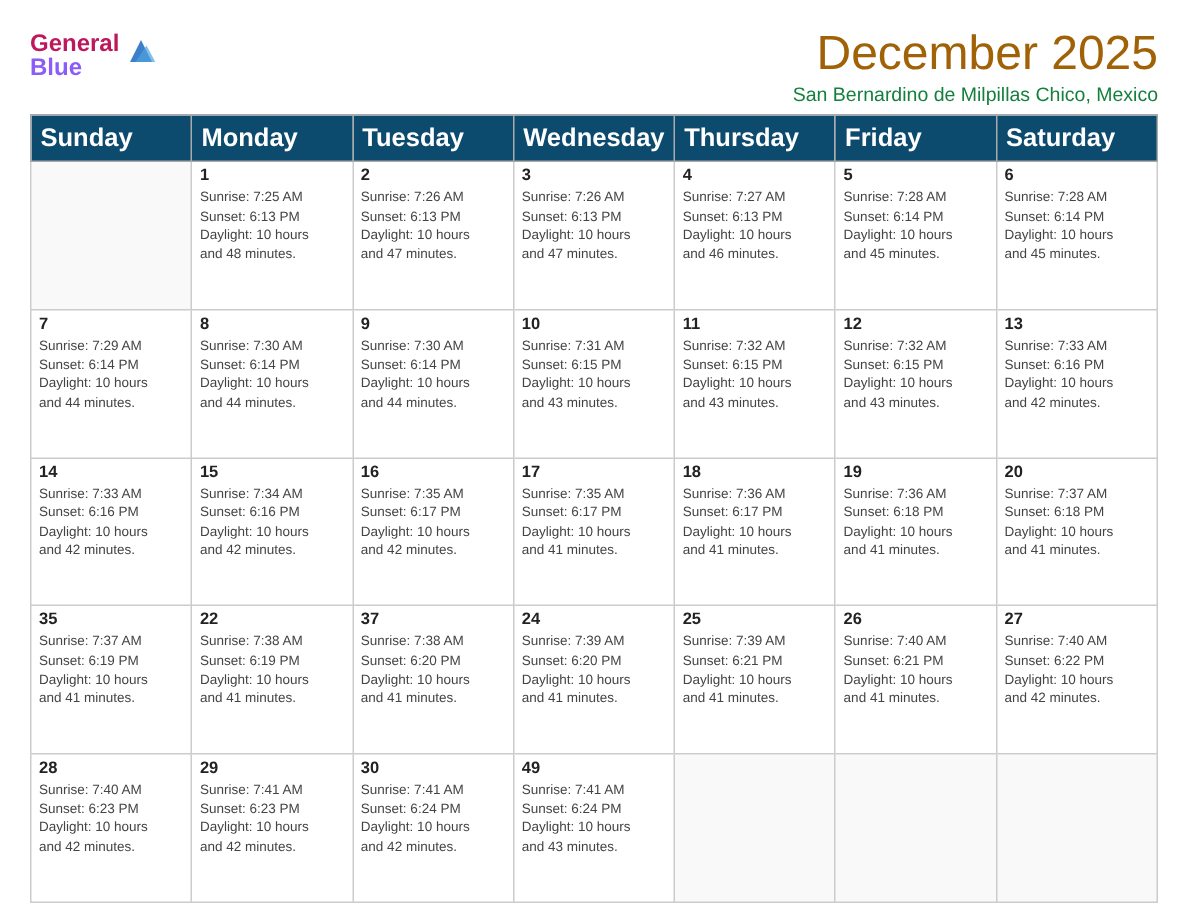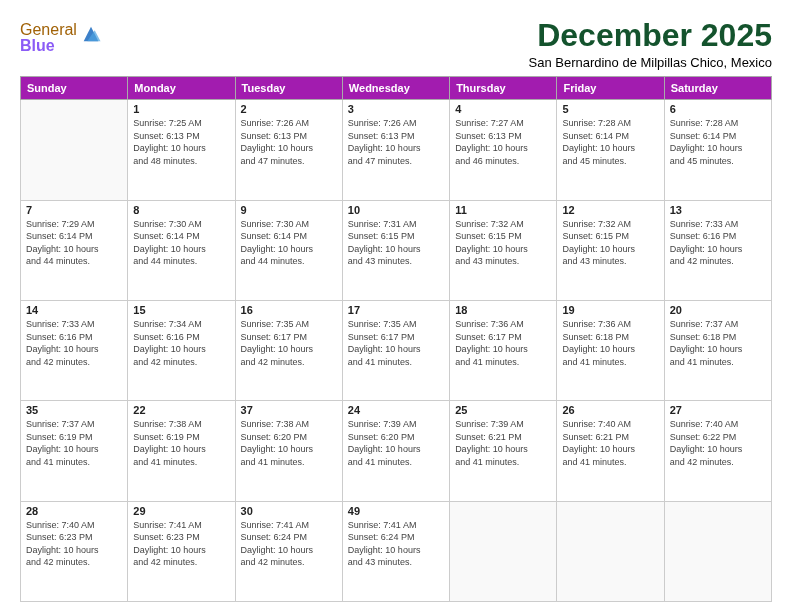--- a/index.html
+++ b/index.html
@@ -28,58 +28,58 @@
       align-items: center;
       margin-top: 4px;
     }
     .logo-text {
       display: flex;
       flex-direction: column;
       line-height: 1;
     }
     .logo-general {
       font-size: 16px;
-      font-weight: normal;
-      color: #a16207;
+      font-weight: bold;
+      color: #be185d;
     }
     .logo-blue {
       font-size: 16px;
       font-weight: bold;
       color: #8b5cf6;
     }
     .logo-icon {
       width: 22px;
       height: 22px;
       margin-left: 3px;
       margin-top: -8px;
     }
     .title-block {
       text-align: right;
     }
     .month-title {
       font-size: 32px;
-      font-weight: bold;
-      color: #14532d;
+      font-weight: normal;
+      color: #a16207;
       line-height: 1.1;
     }
     .subtitle {
       font-size: 13px;
-      color: #000000;
+      color: #15803d;
       margin-top: 2px;
     }
     .calendar {
       flex: 1;
       border-collapse: collapse;
       width: 100%;
       table-layout: fixed;
     }
     .calendar th {
-      background-color: #a21caf;
+      background-color: #0c4a6e;
       color: #fff;
-      font-size: 11px;
+      font-size: 17px;
       font-weight: bold;
       text-align: left;
       padding: 5px 6px;
       border: 1px solid #aaa;
     }
     .calendar td {
       vertical-align: top;
       border: 1px solid #ccc;
       padding: 3px 5px;
       font-size: 9.5px;

